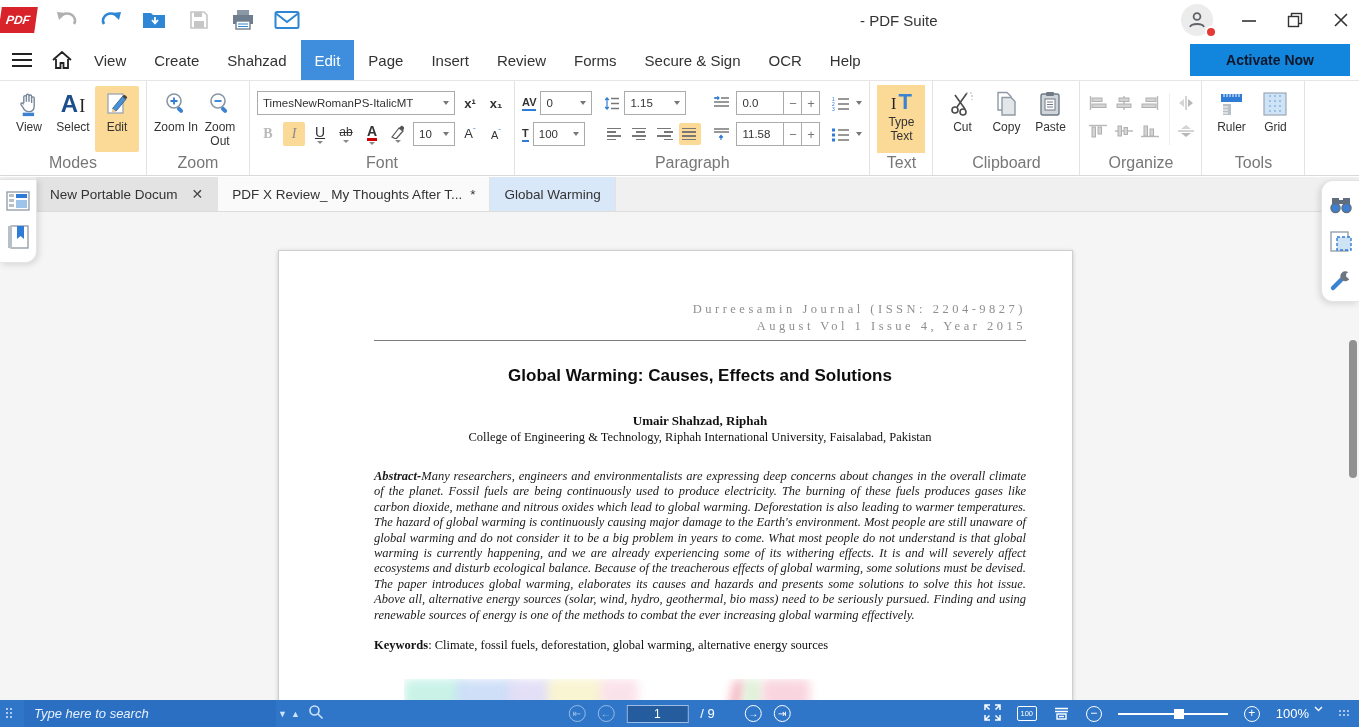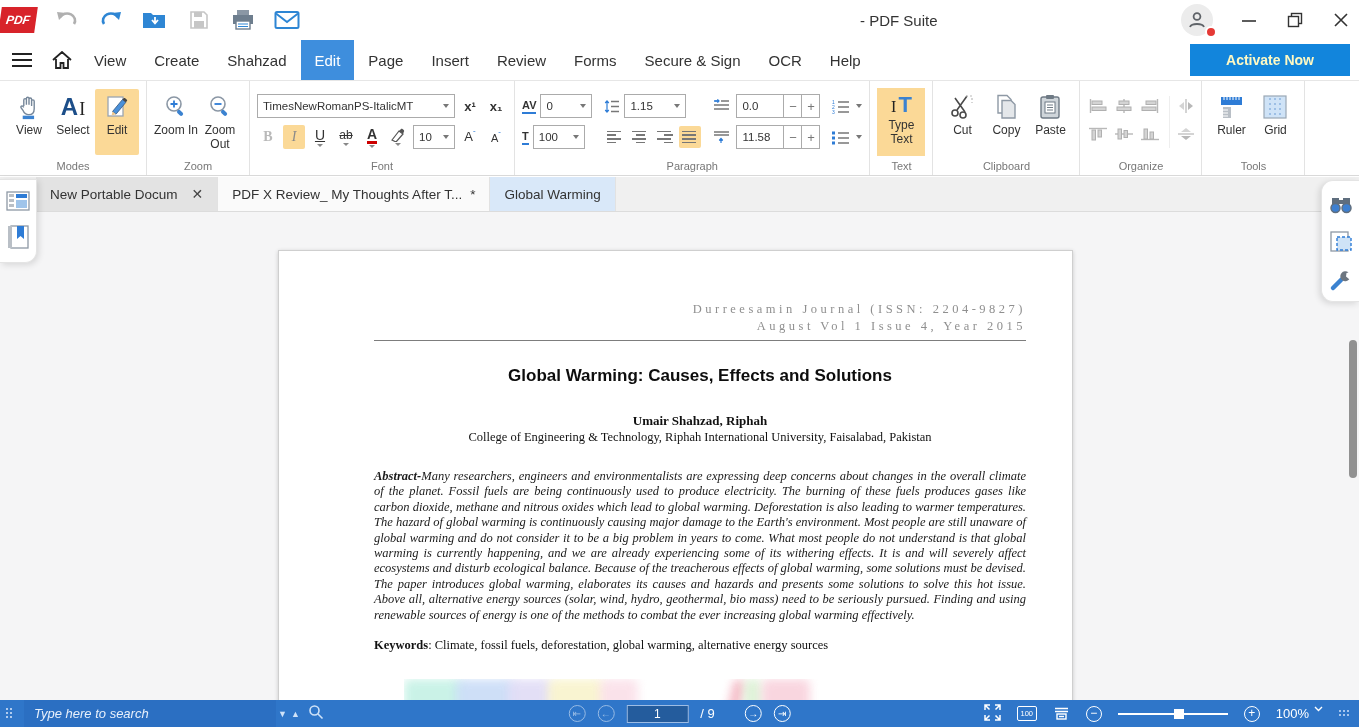--- a/index.html
+++ b/index.html
@@ -16,27 +16,27 @@
   .user-wrap { position:relative; width:32px; height:32px; background:#ececec; border-radius:50%; display:flex; align-items:center; justify-content:center; cursor:pointer; }
   .user-badge { position:absolute; right:-4px; bottom:-2px; width:12px; height:12px; background:#e53935; border:2px solid #fff; border-radius:50%; }
   .winbtn { cursor:pointer; display:flex; align-items:center; justify-content:center; width:20px; height:20px; }
 
   
   .menubar { position:absolute; left:0; top:40px; width:1359px; height:40px; background:#fff; display:flex; align-items:stretch; }
   .hamburger { width:44px; display:flex; align-items:center; justify-content:center; cursor:pointer; }
   .home-btn { width:36px; display:flex; align-items:center; justify-content:center; cursor:pointer; }
   .menu-item { display:flex; align-items:center; padding:0 14px; font-size:15px; color:#333; cursor:pointer; }
   .menu-item.active { background:#3e8edd; color:#fff; }
-  .activate-btn { position:absolute; left:1190px; top:44px; width:160px; height:32px; background:#1285dc; color:#fef9c3; border:none; font-weight:bold; font-size:14px; font-family:"Liberation Sans",sans-serif; cursor:pointer; z-index:20; }
+  .activate-btn { position:absolute; left:1190px; top:44px; width:160px; height:32px; background:#1285dc; color:#0f172a; border:none; font-weight:bold; font-size:14px; font-family:"Liberation Sans",sans-serif; cursor:pointer; z-index:20; }
 
   
   .ribbon { position:absolute; left:0; top:80px; width:1359px; height:96px; background:#fff; border-top:1px solid #e6e6e6; border-bottom:1px solid #d9d9d9; display:flex; }
   .grp { display:flex; flex-direction:column; border-right:1px solid #e3e3e3; padding:3px 7px 0 7px; }
   .grp-body { flex:1; display:flex; align-items:center; }
-  .grp-label { text-align:center; font-size:11px; color:#777; padding:1px 0 3px; }
+  .grp-label { text-align:center; font-size:16px; color:#777; padding:1px 0 3px; }
   .big-btn { width:44px; height:66px; display:flex; flex-direction:column; align-items:center; justify-content:flex-start; padding-top:5px; gap:3px; font-size:12px; color:#333; cursor:pointer; border-radius:2px; text-align:center; line-height:14px; }
   .big-btn.hl { background:#fbd997; }
   .sel-a { font-size:24px; font-weight:bold; color:#1c4e89; line-height:26px; }
   .ibeam { font-family:"Liberation Serif",serif; font-size:18px; color:#222; margin-left:1px; }
   .font-rows { display:flex; flex-direction:column; gap:7px; }
   .combo { border:1px solid #ababab; background:#fff; height:24px; display:flex; align-items:center; padding:0 5px; font-size:11.5px; color:#333; cursor:pointer; }
   .combo .cval { flex:1; white-space:nowrap; overflow:hidden; }
   .chev { width:0; height:0; border-left:3.5px solid transparent; border-right:3.5px solid transparent; border-top:4px solid #777; margin-left:4px; flex:none; }
   .mini-btn { width:22px; height:24px; display:flex; flex-direction:column; align-items:center; justify-content:center; cursor:pointer; font-size:14px; color:#333; border-radius:2px; }
   .mini-btn.hl { background:#fbd997; }

